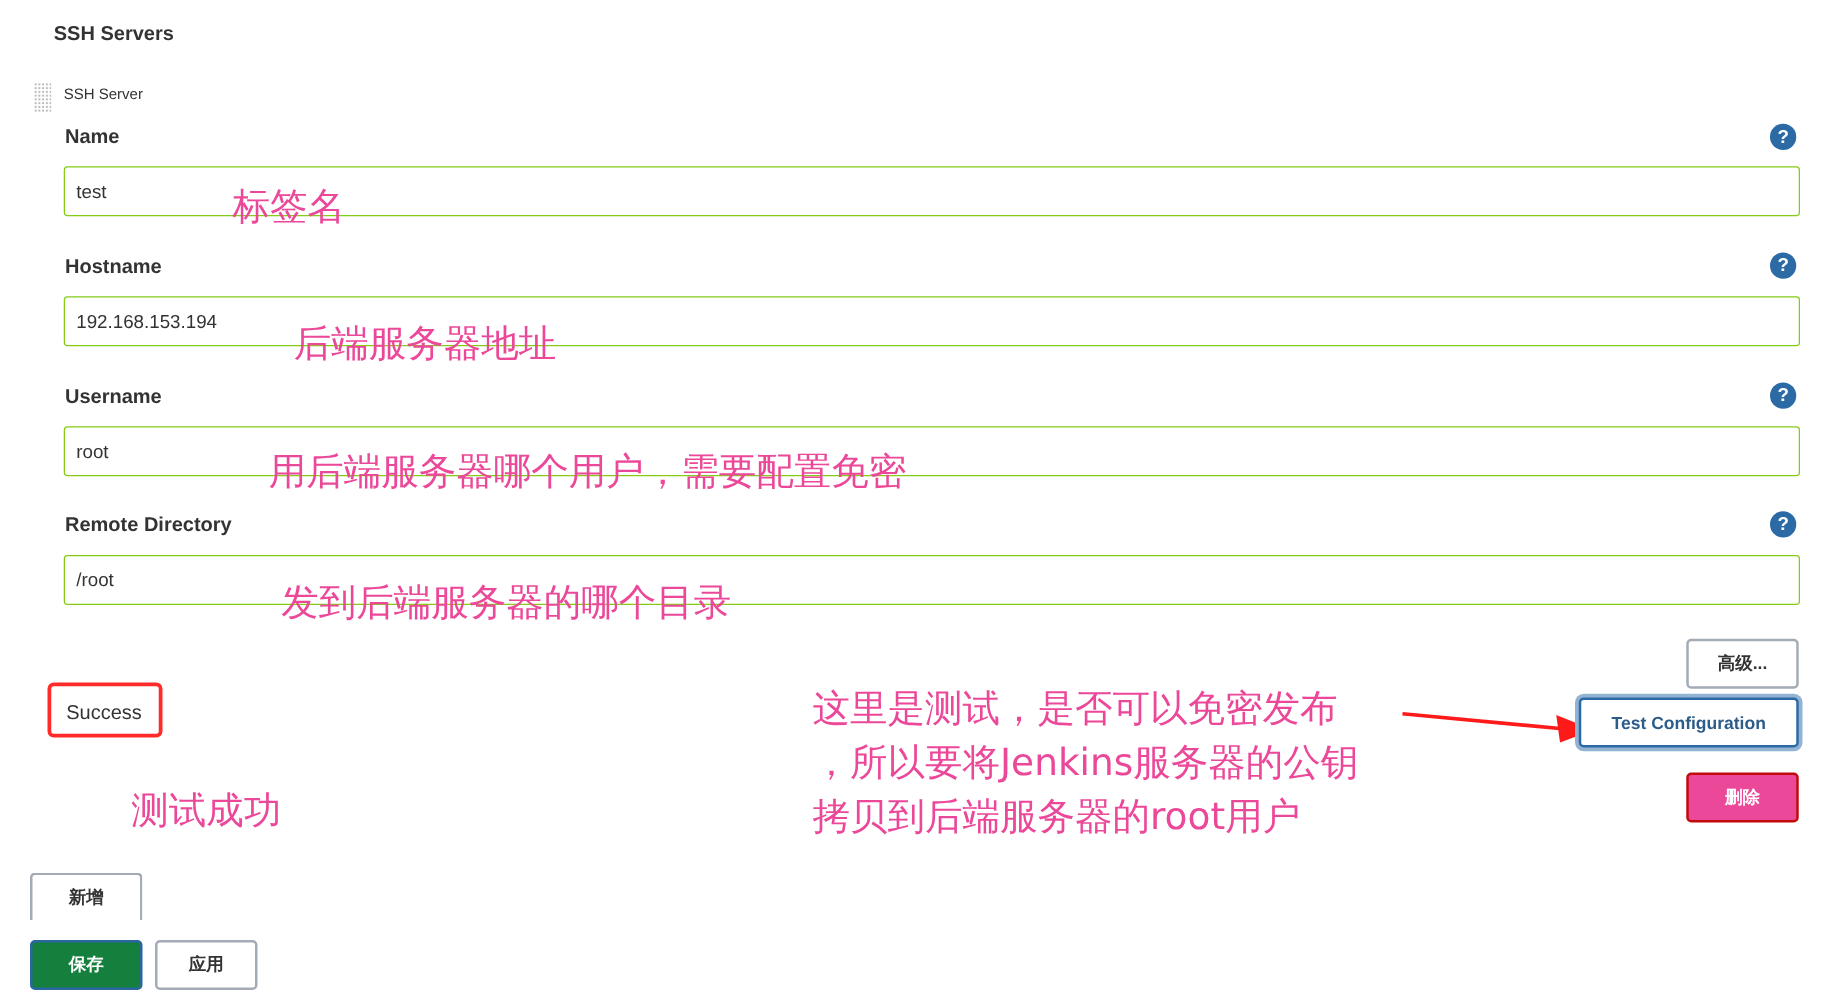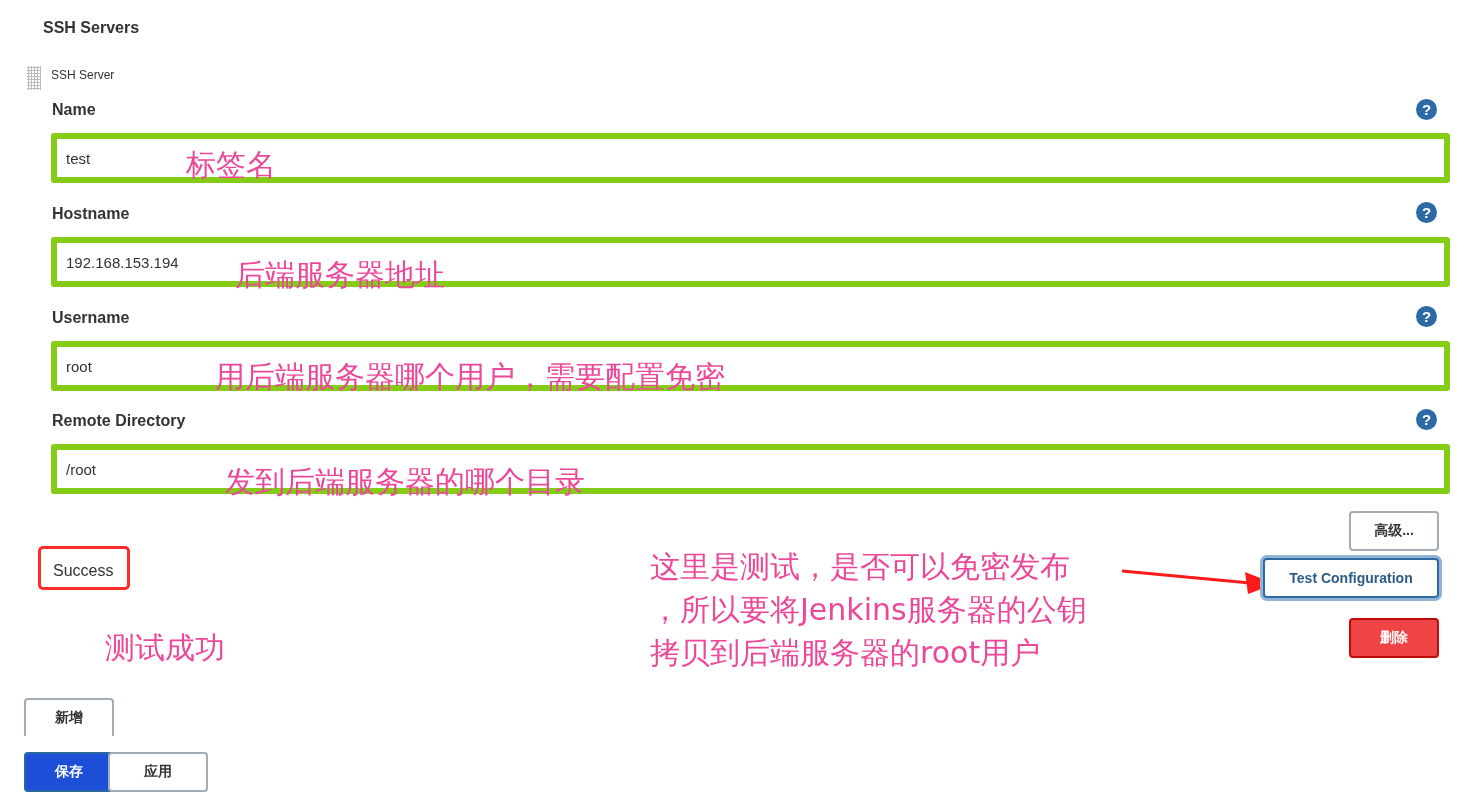--- a/index.html
+++ b/index.html
@@ -5,29 +5,29 @@
     html, body { margin: 0; padding: 0; background: #fff; }
     body { width: 1461px; height: 792px; position: relative; overflow: hidden;
       font-family: "Liberation Sans", "DejaVu Sans", sans-serif; color: #333; }
     .section-title { position: absolute; left: 19px; top: 19px; font-size: 16px; font-weight: bold; color: #333; margin-left: 24px; }
     .handle { position: absolute; left: 27px; top: 66px; width: 14px; height: 24px;
       background-image: radial-gradient(#bbb 1px, transparent 1.2px); background-size: 3px 3px; }
     .item-title { position: absolute; left: 51px; top: 68px; font-size: 12px; color: #333; }
     .field-label { position: absolute; left: 52px; font-size: 16px; font-weight: bold; color: #333; }
     .help { position: absolute; left: 1416px; width: 21px; height: 21px; border-radius: 50%;
       background: #2c6aa6; color: #fff; font-weight: bold; font-size: 15px; text-align: center; line-height: 21px; }
-    .input { position: absolute; left: 51px; width: 1378px; height: 38px; border: 6px solid #84cc16; border-radius: 3px;
+    .input { position: absolute; left: 51px; width: 1378px; height: 38px; border: 1px solid #84cc16; border-radius: 3px;
       background: #fff; font-size: 15px; color: #333; padding: 0 0 0 9px; box-sizing: content-box;
       font-family: "Liberation Sans", sans-serif; outline: none; }
     .anno { position: absolute; color: #ec4899; font-size: 30px; font-family: "DejaVu Sans", sans-serif; white-space: nowrap; }
     .btn { position: absolute; font-size: 14px; font-weight: bold; text-align: center; box-sizing: border-box;
       border-radius: 4px; cursor: pointer; font-family: "Liberation Sans", sans-serif; }
     .btn-plain { background: #fff; border: 2px solid #a3acb6; color: #333; }
-    .btn-primary { background: #1d4ed8; border: 2px solid #2a67a0; color: #fff; }
-    .btn-danger { background: #ef4444; border: 2px solid #c10b0b; color: #fff; }
+    .btn-primary { background: #15803d; border: 2px solid #2a67a0; color: #fff; }
+    .btn-danger { background: #ec4899; border: 2px solid #c10b0b; color: #fff; }
     .btn-focus { background: #fff; border: 2px solid #2c6aa6; color: #2c5c8a; box-shadow: 0 0 0 3px #93b3d3; }
     .success-box { position: absolute; left: 38px; top: 546px; width: 92px; height: 44px; border: 3px solid #ff2a2a;
       border-radius: 5px; box-sizing: border-box; }
     .success-text { position: absolute; left: 53px; top: 562px; font-size: 16px; color: #333; text-align: center; }
     .arrow { position: absolute; left: 1120px; top: 566px; }
     .tab-btn { border-bottom: none; border-bottom-left-radius: 0; border-bottom-right-radius: 0; }
   </style>
 </head>
 <body>
 
@@ -68,13 +68,13 @@
 
 <div class="success-box"></div>
 <div class="success-text">Success</div>
 
 <button class="btn btn-plain" style="left:1349px;top:511px;width:90px;height:40px">高级...</button>
 <button class="btn btn-focus" style="left:1263px;top:558px;width:176px;height:40px">Test Configuration</button>
 <button class="btn btn-danger" style="left:1349px;top:618px;width:90px;height:40px">删除</button>
 
 <button class="btn btn-plain tab-btn" style="left:24px;top:698px;width:90px;height:38px">新增</button>
 <button class="btn btn-primary" style="left:24px;top:752px;width:90px;height:40px">保存</button>
-<button class="btn btn-plain" style="left:108px;top:752px;width:100px;height:40px">应用</button>
+<button class="btn btn-plain" style="left:124px;top:752px;width:82px;height:40px">应用</button>
 
 </body></html>

